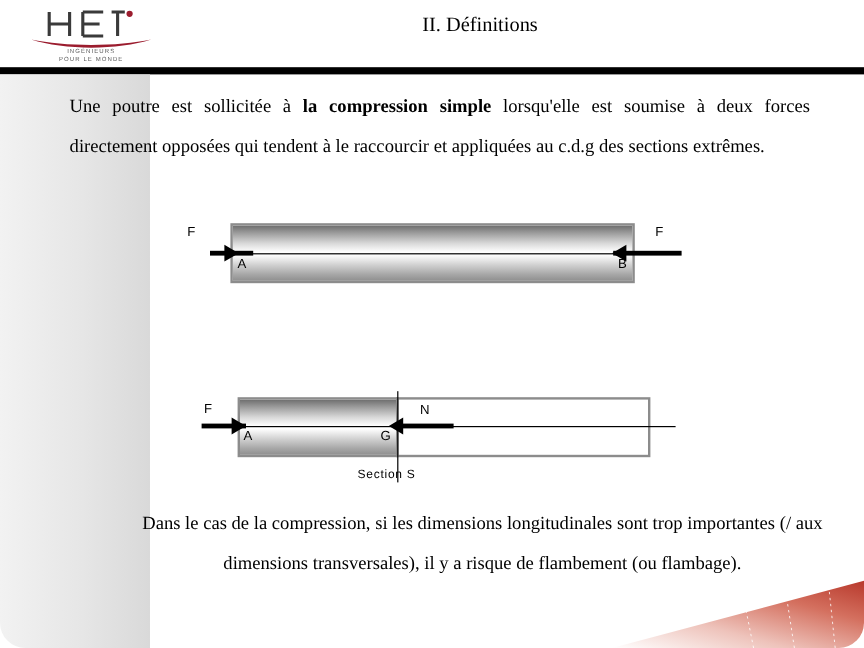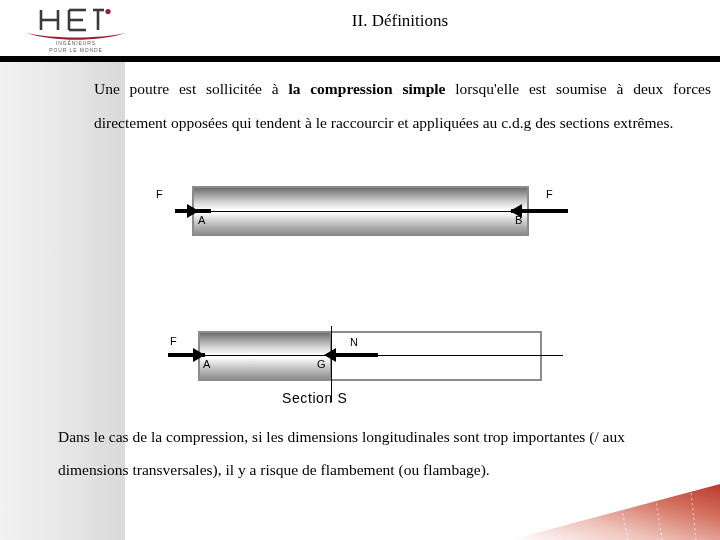--- a/index.html
+++ b/index.html
@@ -9,20 +9,21 @@
   }
   body {
     font-family: "Liberation Serif", "DejaVu Serif", serif;
   }
   .slide {
     position: relative;
     width: 720px;
     height: 540px;
     overflow: hidden;
     background: #ffffff;
+    border-radius: 21px;
   }
 
   
   .header-logo {
     position: absolute;
     left: 22px;
     top: 6px;
     width: 108px;
     height: 48px;
   }
@@ -97,23 +98,23 @@
   
   .para {
     position: absolute;
     color: #000000;
     font-size: 15.5px;
     line-height: 34px;
     text-align: justify;
     font-family: "Liberation Serif", serif;
   }
   .para b { font-weight: bold; }
-  .para.last { text-align: left; line-height: 33px; }
-
-  #para1 { left: 58px; top: 72px; width: 617px; margin-left: 36px; }
+  .para.last { text-align: center; line-height: 33px; margin-left: 44px; }
+
+  #para1 { left: 58px; top: 72px; width: 617px; }
   #para2 { left: 58px; top: 255px; width: 600px; }
   #para3 { left: 58px; top: 420px; width: 600px; }
 
   
   .figure { position: absolute; }
 
   .beam {
     position: absolute;
     border: 2px solid #8c8c8c;
     box-sizing: border-box;
@@ -161,22 +162,23 @@
   .arrow-head.left  { border-right: 12px solid #000000; }
 
   .fig-label {
     position: absolute;
     font-family: "Liberation Sans", "DejaVu Sans", sans-serif;
     font-size: 11px;
     color: #000000;
     white-space: nowrap;
   }
   .fig-label.small {
-    font-size: 14px;
+    font-size: 10px;
     letter-spacing: 0.6px;
+    margin-left: 16px;
   }
 </style>
 </head>
 <body>
 
 <div class="slide">
 
   <div class="header-logo">
     <svg class="logo-hei" viewBox="0 0 78 24">
       <g fill="none" stroke="#3a3a3a" stroke-width="2.6">

